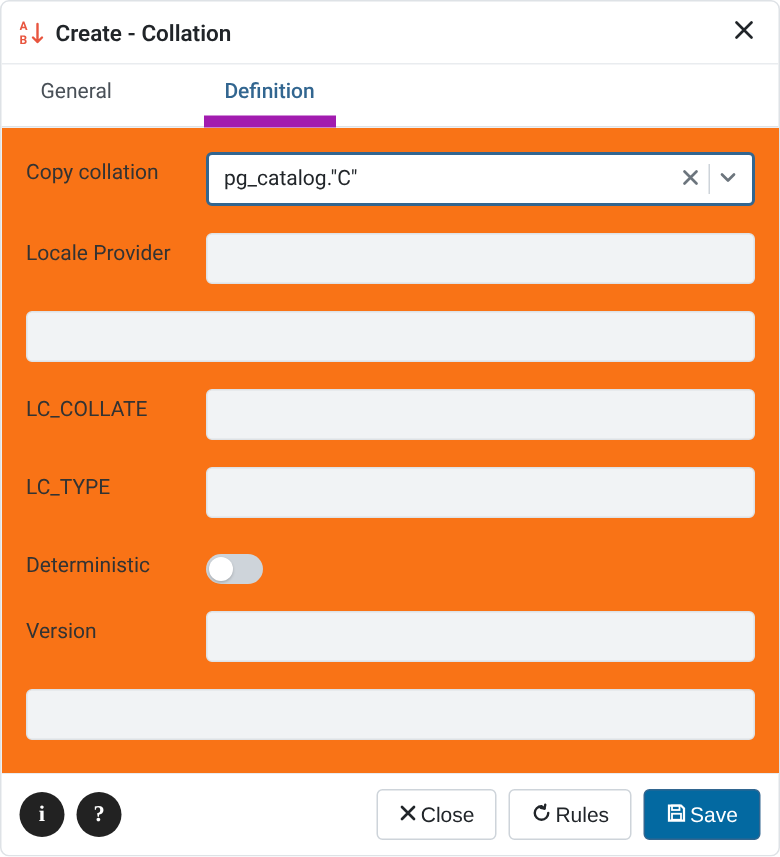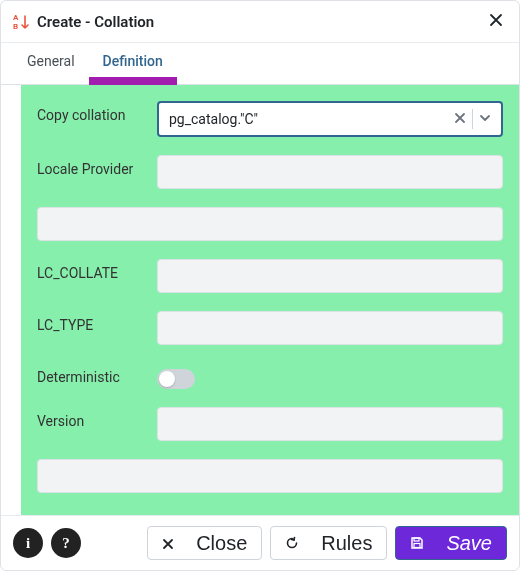--- a/index.html
+++ b/index.html
@@ -42,40 +42,40 @@
     background: none;
     border: none;
     cursor: pointer;
     padding: 4px;
     color: #212529;
   }
   .tabs {
     display: flex;
     border-bottom: 1px solid #dee2e6;
     padding: 0 12px;
+    gap: 47px;
   }
   .tab {
     padding: 10px 14px 8px 14px;
     cursor: pointer;
     color: #495057;
     font-size: 14px;
     border-bottom: 3px solid transparent;
     margin-bottom: -1px;
   }
   .tab.active {
     color: #326690;
     border-bottom: 8px solid #a21caf;
     font-weight: 500;
   }
   .body {
     flex: 1;
-    background: #86efac;
+    background: #f97316;
     padding: 16px;
     overflow-y: auto;
-    margin-left: 20px;
   }
   .form-row {
     display: flex;
     align-items: flex-start;
     margin-bottom: 18px;
   }
   .form-label {
     width: 120px;
     flex-shrink: 0;
     color: #333;
@@ -163,35 +163,34 @@
     display: flex;
     align-items: center;
     justify-content: center;
     font-weight: bold;
     font-size: 15px;
     font-family: Georgia, serif;
   }
   .btn {
     display: inline-flex;
     align-items: center;
-    gap: 22px;
+    gap: 2px;
     height: 34px;
     padding: 0 14px;
     border-radius: 4px;
     border: 1px solid #ced4da;
     background: #fff;
     color: #212529;
     cursor: pointer;
-    font-size: 20px;
+    font-size: 14px;
   }
   .btn.primary {
-    background: #6d28d9;
+    background: #0369a1;
     border-color: #326690;
     color: #fff;
-    font-style: italic;
   }
   .btn svg { flex-shrink: 0; }
 </style>
 </head>
 <body>
 
 <div class="dialog">
 
   <div class="header">
     <span class="title-icon">

